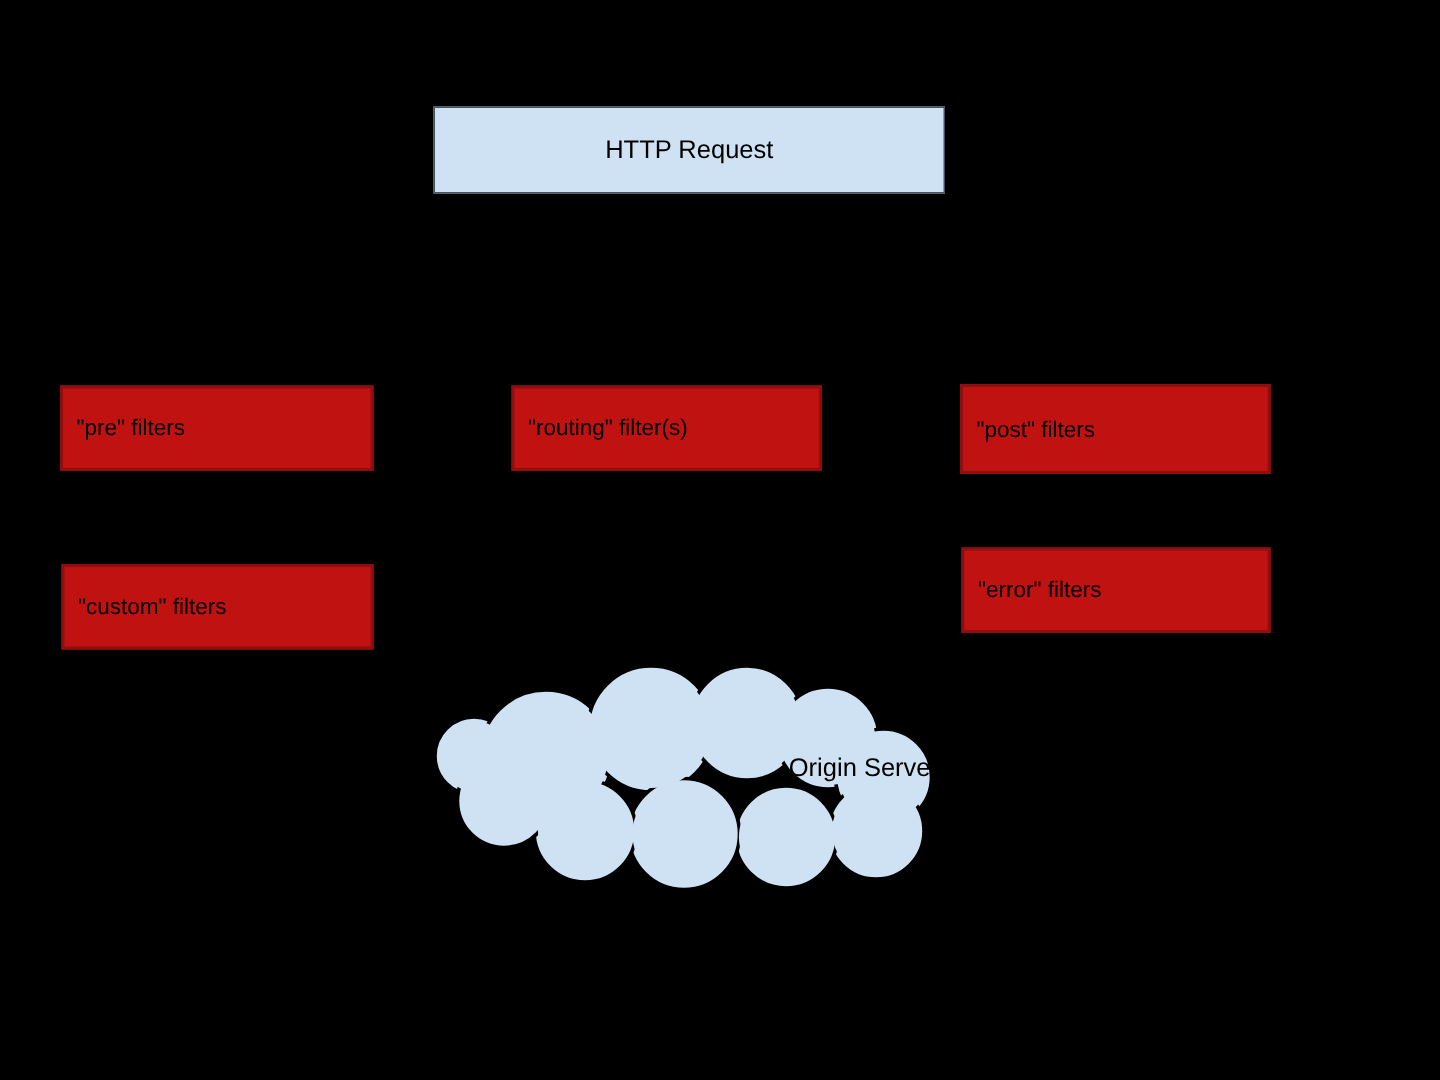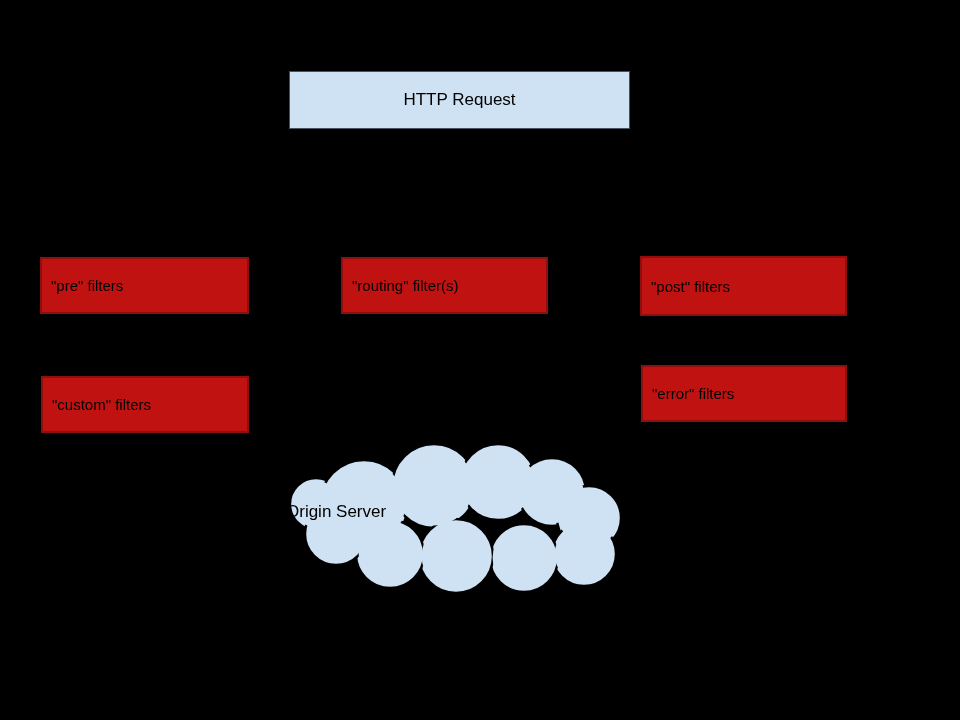--- a/index.html
+++ b/index.html
@@ -46,21 +46,21 @@
     left: 286px; top: 436px;
     width: 340px; height: 160px;
   }
   .cloud-wrap svg { position: absolute; left: 0; top: 0; }
   .cloud-bump  { fill: var(--light-blue-fill, #cfe2f3); stroke: #000; stroke-width: 2.4px; }
   .cloud-cover { fill: var(--light-blue-fill, #cfe2f3); }
   .cloud-label {
     position: absolute;
     left: 0; top: 66px;
     width: 340px;
-    text-align: left;
+    text-align: right;
     font-size: 17px;
     color: var(--text-color, #000);
   }
 </style>
 </head>
 <body>
 
 <div class="canvas">
 
   <div class="node rect-blue node-http">

